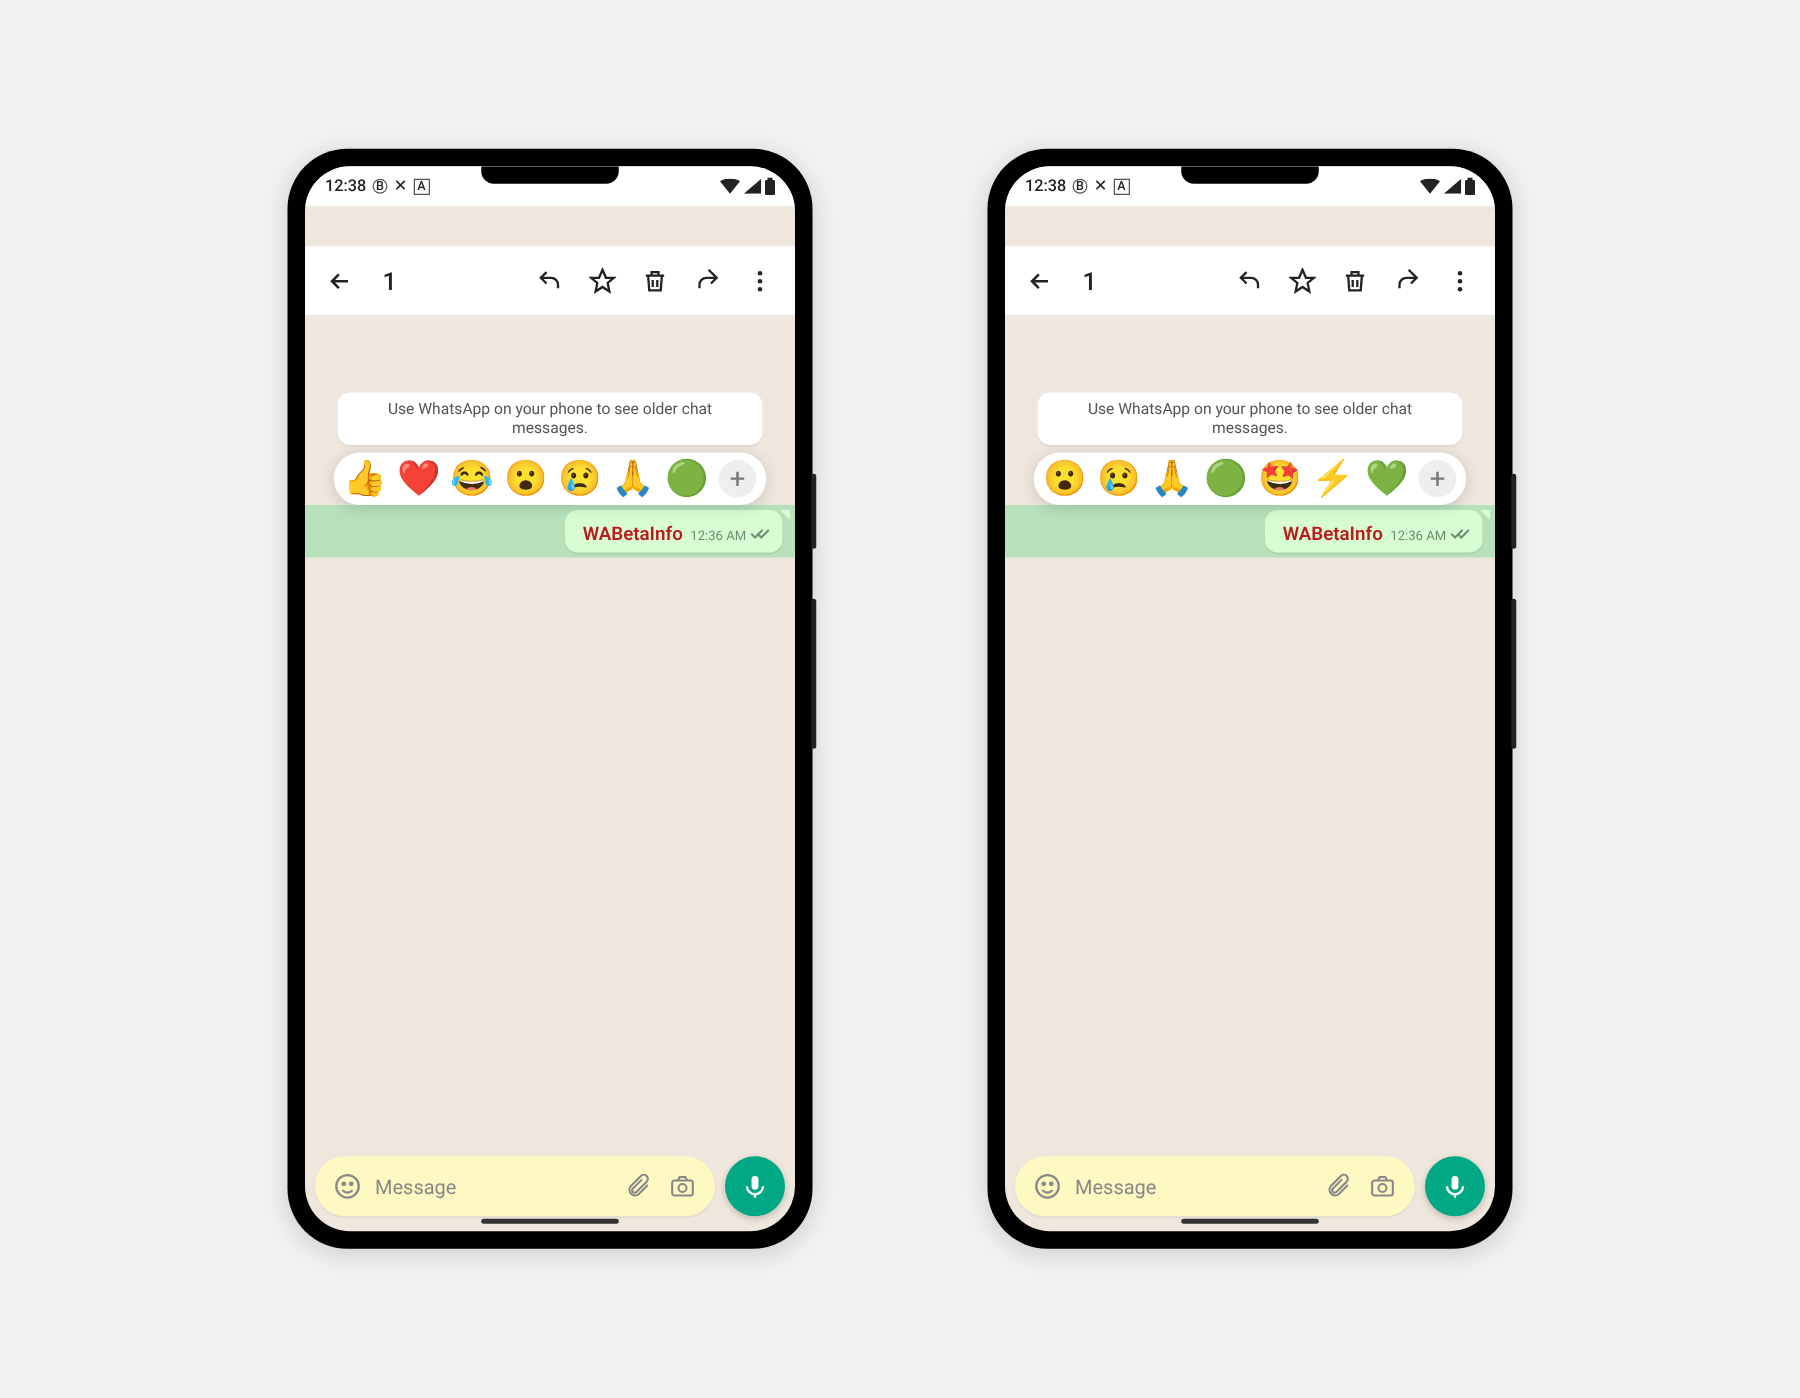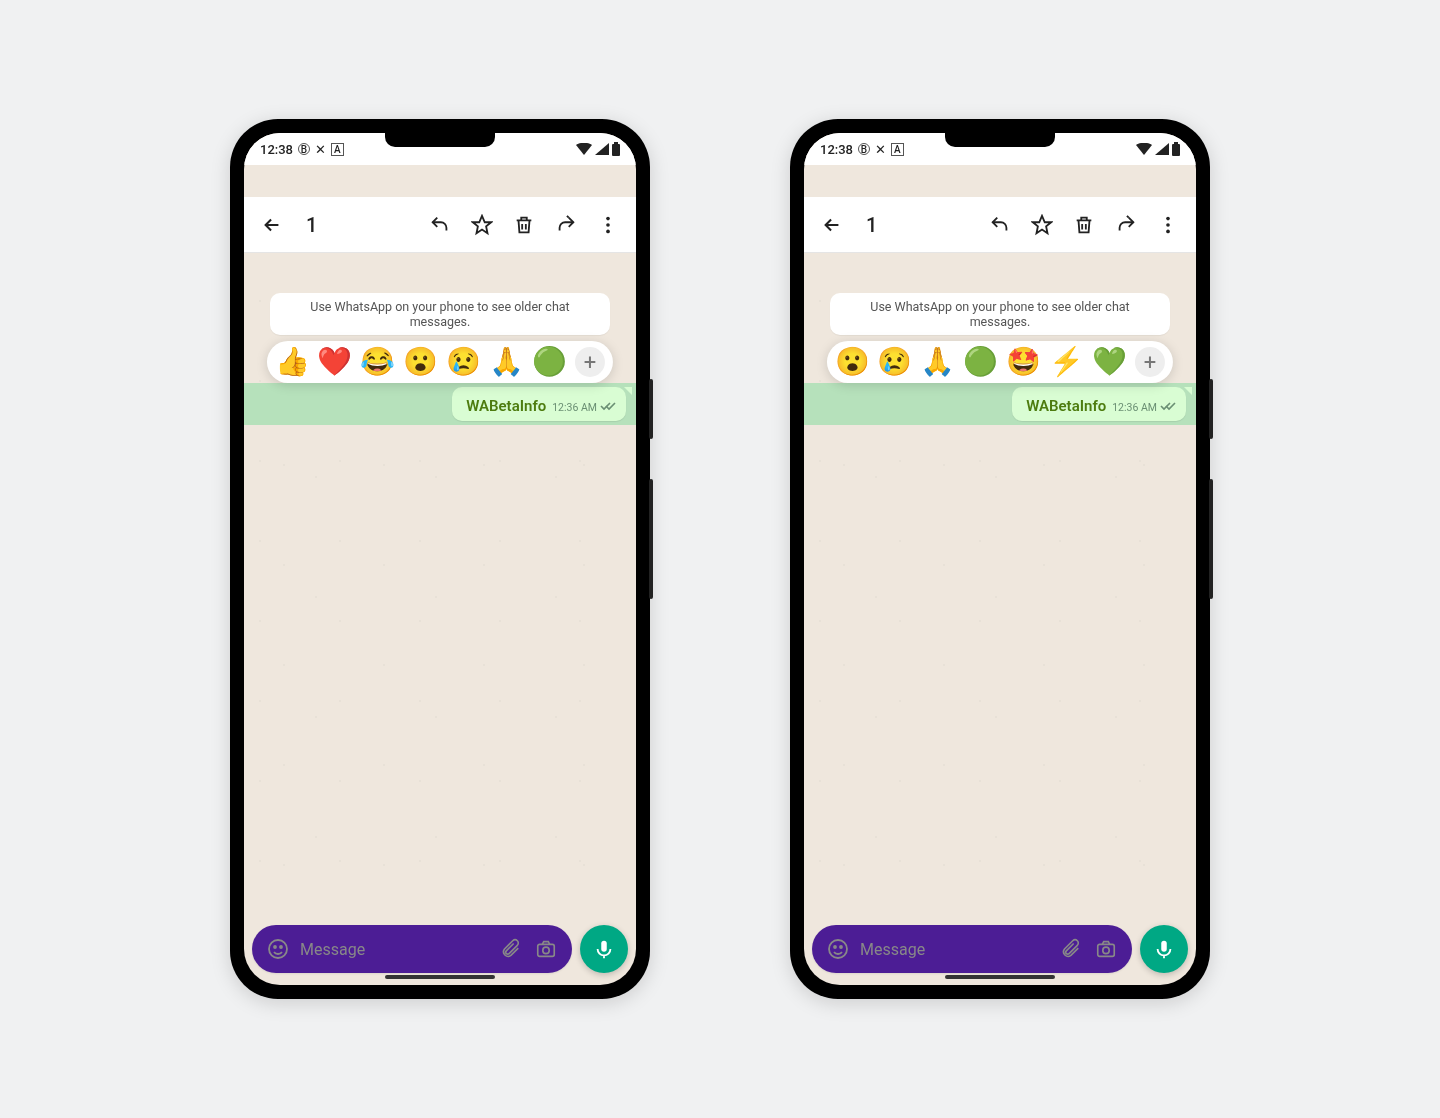--- a/index.html
+++ b/index.html
@@ -110,21 +110,21 @@
   .pattern {
     position: absolute;
     inset: 0;
     opacity: 0.06;
     background-image: radial-gradient(circle at 20% 20%, #888 1px, transparent 1px),
                       radial-gradient(circle at 60% 60%, #888 1px, transparent 1px),
                       radial-gradient(circle at 40% 80%, #888 1px, transparent 1px);
     background-size: 80px 80px, 120px 120px, 100px 100px;
   }
   .info-bubble {
-    margin: 8px auto 10px;
+    margin: 29px auto 10px;
     background: #fff;
     padding: 6px 14px;
     border-radius: 10px;
     font-size: 12.5px;
     color: #555;
     width: fit-content;
     max-width: 340px;
     text-align: center;
     box-shadow: 0 1px 1px rgba(0,0,0,.05);
     position: relative;
@@ -171,21 +171,21 @@
     border-right:0;
   }
   .bubble .caption-line{
     display:flex;
     align-items:baseline;
     justify-content:flex-end;
     gap:6px;
   }
   .bubble .caption{
     font-size:15px;
-    color:#4d7c0f;
+    color:#b91c1c;
     font-weight:600;
     flex:1;
   }
   .bubble .meta{
     font-size:10.5px;
     color:#6a8f73;
     display:flex;
     align-items:flex-start;
     gap:3px;
   }
@@ -223,21 +223,21 @@
   .inputbar {
     display: flex;
     align-items: center;
     padding: 8px 8px 12px;
     gap: 8px;
     position: relative;
     z-index:2;
   }
   .input-field {
     flex: 1;
-    background: #4c1d95;
+    background: #fef9c3;
     border-radius: 28px;
     height: 48px;
     display: flex;
     align-items: center;
     padding: 0 8px;
     box-shadow: 0 1px 2px rgba(0,0,0,.08);
   }
   .input-field .ic {
     width: 36px;
     height: 36px;

